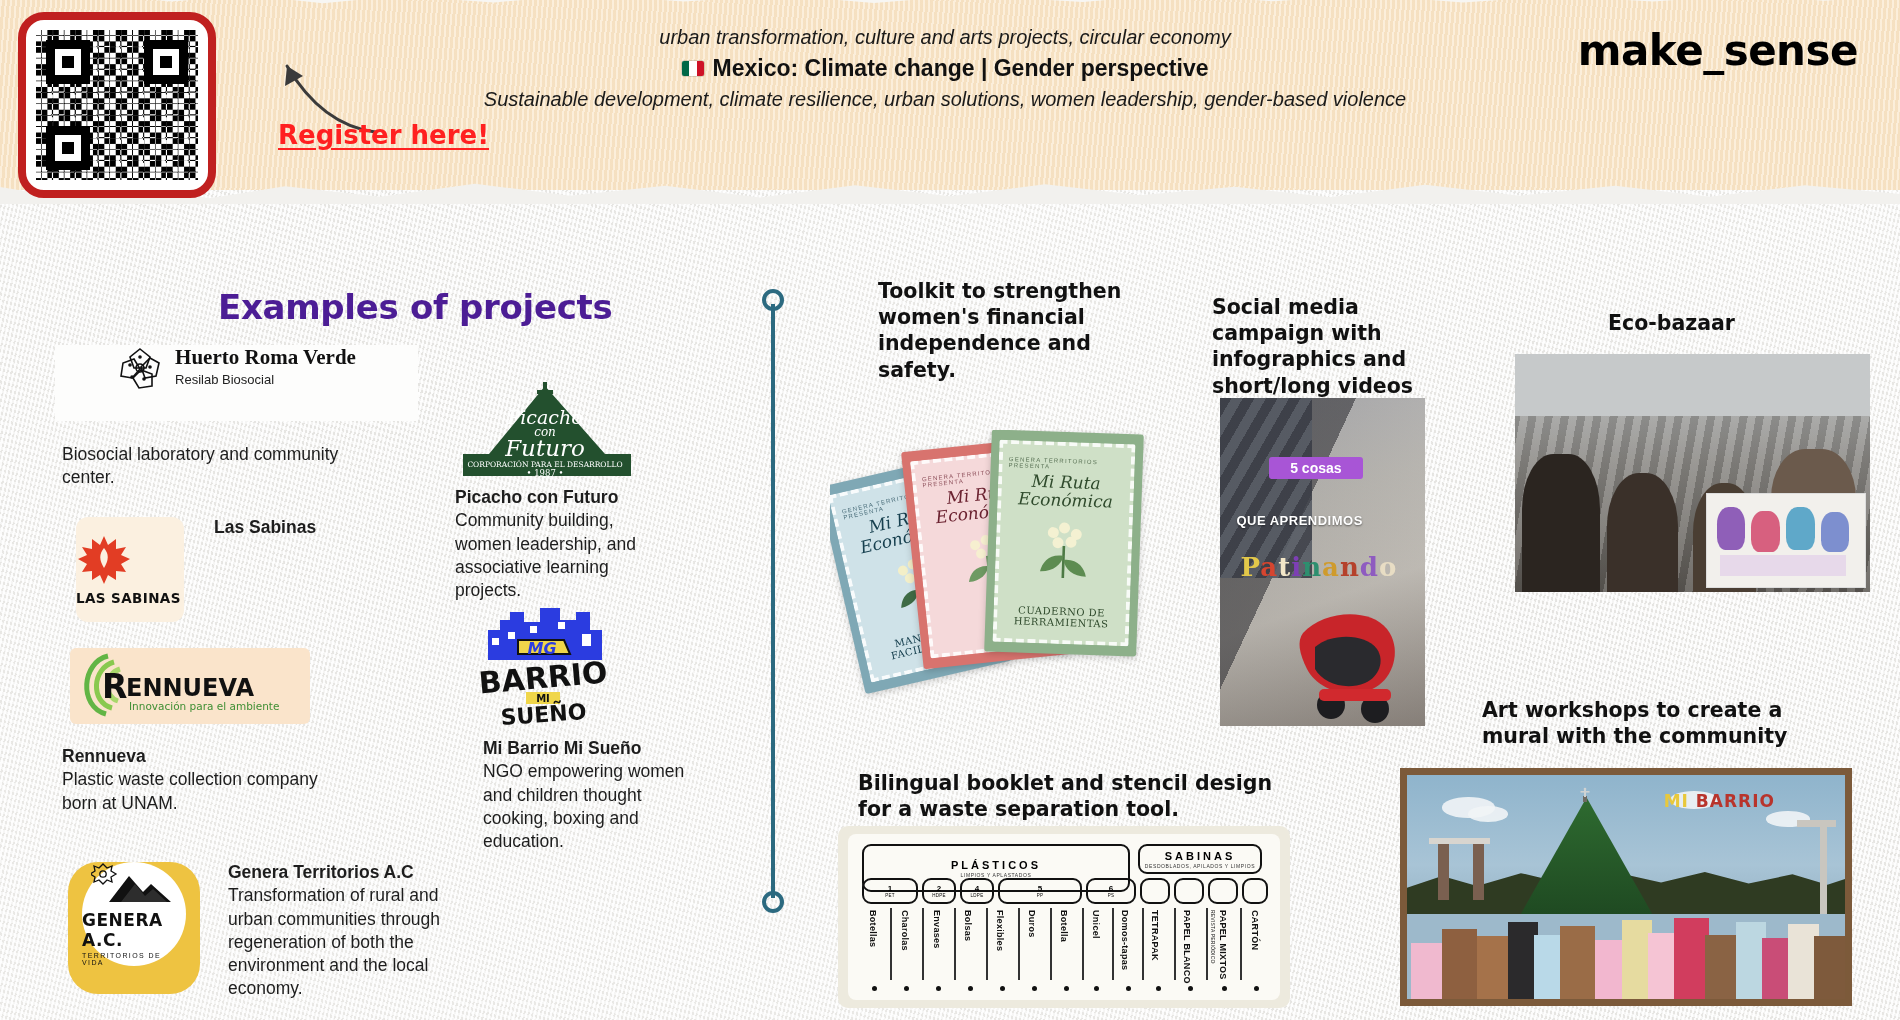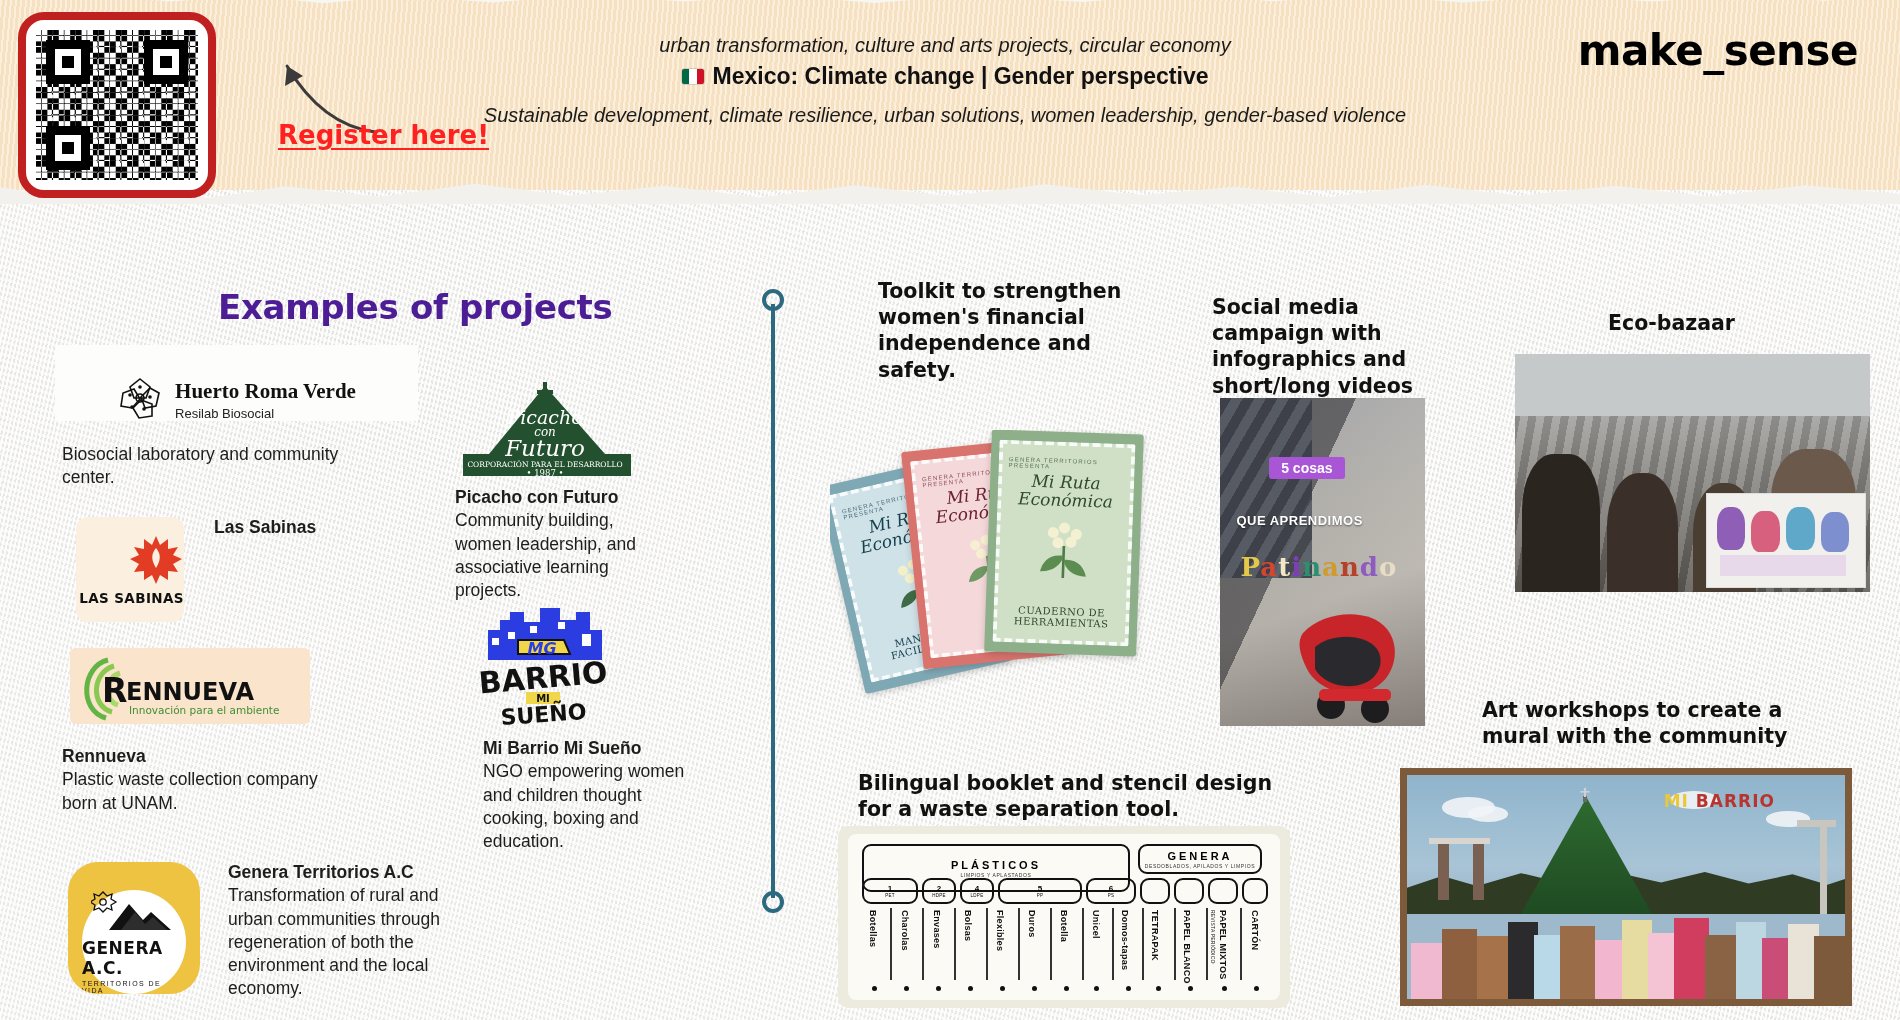--- a/index.html
+++ b/index.html
@@ -74,40 +74,40 @@
   .themes-block {
     position: absolute; left: 430px; top: 20px; width: 1030px;
     text-align: center; z-index: 5;
   }
   .themes-title { font-size: 23px; font-weight: 800; color:#111; letter-spacing:.2px; }
   .theme-line {
     font-size: 23px; font-weight: 800; color:#111; margin-top: 6px;
     display:flex; align-items:center; justify-content:center; gap:9px;
   }
   .theme-sub {
-    font-size: 20px; font-style: italic; color:#1a1a1a; margin-top: 14px;
+    font-size: 20px; font-style: italic; color:#1a1a1a; margin-top: 6px;
     font-family: "Liberation Sans", sans-serif;
   }
   .flag { display:inline-block; width:22px; height:15px; border-radius:2px; flex:0 0 auto; box-shadow:0 0 0 .5px rgba(0,0,0,.25); }
   .flag-co { background: linear-gradient(to bottom,#FCD116 0 50%,#003893 50% 75%,#CE1126 75% 100%); }
   .flag-mx { background: linear-gradient(to right,#006847 0 33.3%,#ffffff 33.3% 66.6%,#CE1126 66.6% 100%); }
   .brand {
     position:absolute; right: 42px; top: 26px; z-index:5;
     font-size: 42px; font-weight: 800; color:#000; letter-spacing:-.5px;
     font-family:"DejaVu Sans", sans-serif;
   }
 
   
   .section-title {
     position:absolute; left:218px; top:287px; z-index:3;
     font-size: 34px; font-weight: 800; color:#4c1d95; letter-spacing:-.3px;
     font-family:"DejaVu Sans", sans-serif;
   }
   .logo-card {
-    position:absolute; z-index:3; display:flex; align-items:flex-end;
+    position:absolute; z-index:3; display:flex; align-items:flex-start;
     justify-content:center; overflow:hidden;
   }
   .body-txt { position:absolute; z-index:3; font-size:17.5px; line-height:1.33; color:#1d1d1d; }
   .proj-name { font-weight:700; }
 
   
   .divider { position:absolute; left:758px; top:286px; z-index:3; }
 
   
   .head-txt {
@@ -129,21 +129,21 @@
   }
   .stamp-brand { font-size:6px; letter-spacing:1.2px; text-transform:uppercase; opacity:.75; }
   .stamp-title { font-size:17px; font-style:italic; font-family:"DejaVu Serif", serif; margin-top:4px; line-height:1.05; text-align:center; }
   .stamp-foot { font-size:10px; font-family:"DejaVu Serif", serif; text-align:center; letter-spacing:.5px; margin-top:auto; line-height:1.1; }
   .flower { margin-top:10px; }
 
   
   .vid { background:linear-gradient(160deg,#8e8f94 0%,#b6b3ad 35%,#cfcac2 60%,#a79e96 100%); position:relative; }
   .vid .badge {
     position:absolute; left:24%; top:18%; background:#a855d6; color:#fff;
-    font-weight:700; font-size:14px; padding:3px 12px; border-radius:3px;
+    font-weight:700; font-size:14px; padding:3px 21px; border-radius:3px;
   }
   .vid .cap2 {
     position:absolute; left:8%; top:35%; color:#fff; font-weight:800;
     font-size:13px; letter-spacing:.5px; text-shadow:0 1px 2px rgba(0,0,0,.5);
   }
   .vid .cap3 {
     position:absolute; left:10%; top:47%; font-weight:800; font-size:26px;
     font-family:"DejaVu Serif", serif; letter-spacing:1px;
   }
   .vid .cap3 span:nth-child(1){color:#e3c84a;} .vid .cap3 span:nth-child(2){color:#d6452f;}
@@ -450,21 +450,21 @@
 </div>
 
 <div class="chart-wrap" style="left:838px;top:826px;width:452px;height:182px;">
   <div class="chart-inner">
 
     <div class="cat-head" style="left:14px;top:10px;width:268px;height:48px;">
       <div class="t">PLÁSTICOS</div>
       <div class="s">LIMPIOS Y APLASTADOS</div>
     </div>
     <div class="cat-head" style="left:290px;top:10px;width:124px;height:30px;">
-      <div class="t">GENERA</div>
+      <div class="t">SABINAS</div>
       <div class="s">DESDOBLADOS, APILADOS Y LIMPIOS</div>
     </div>
 
     <div class="cell" style="left:14px;top:44px;width:56px;height:26px;">
       <span class="num">1</span>
       <span class="code">PET</span>
     </div>
     <div class="cell" style="left:74px;top:44px;width:34px;height:26px;">
       <span class="num">2</span>
       <span class="code">HDPE</span>

